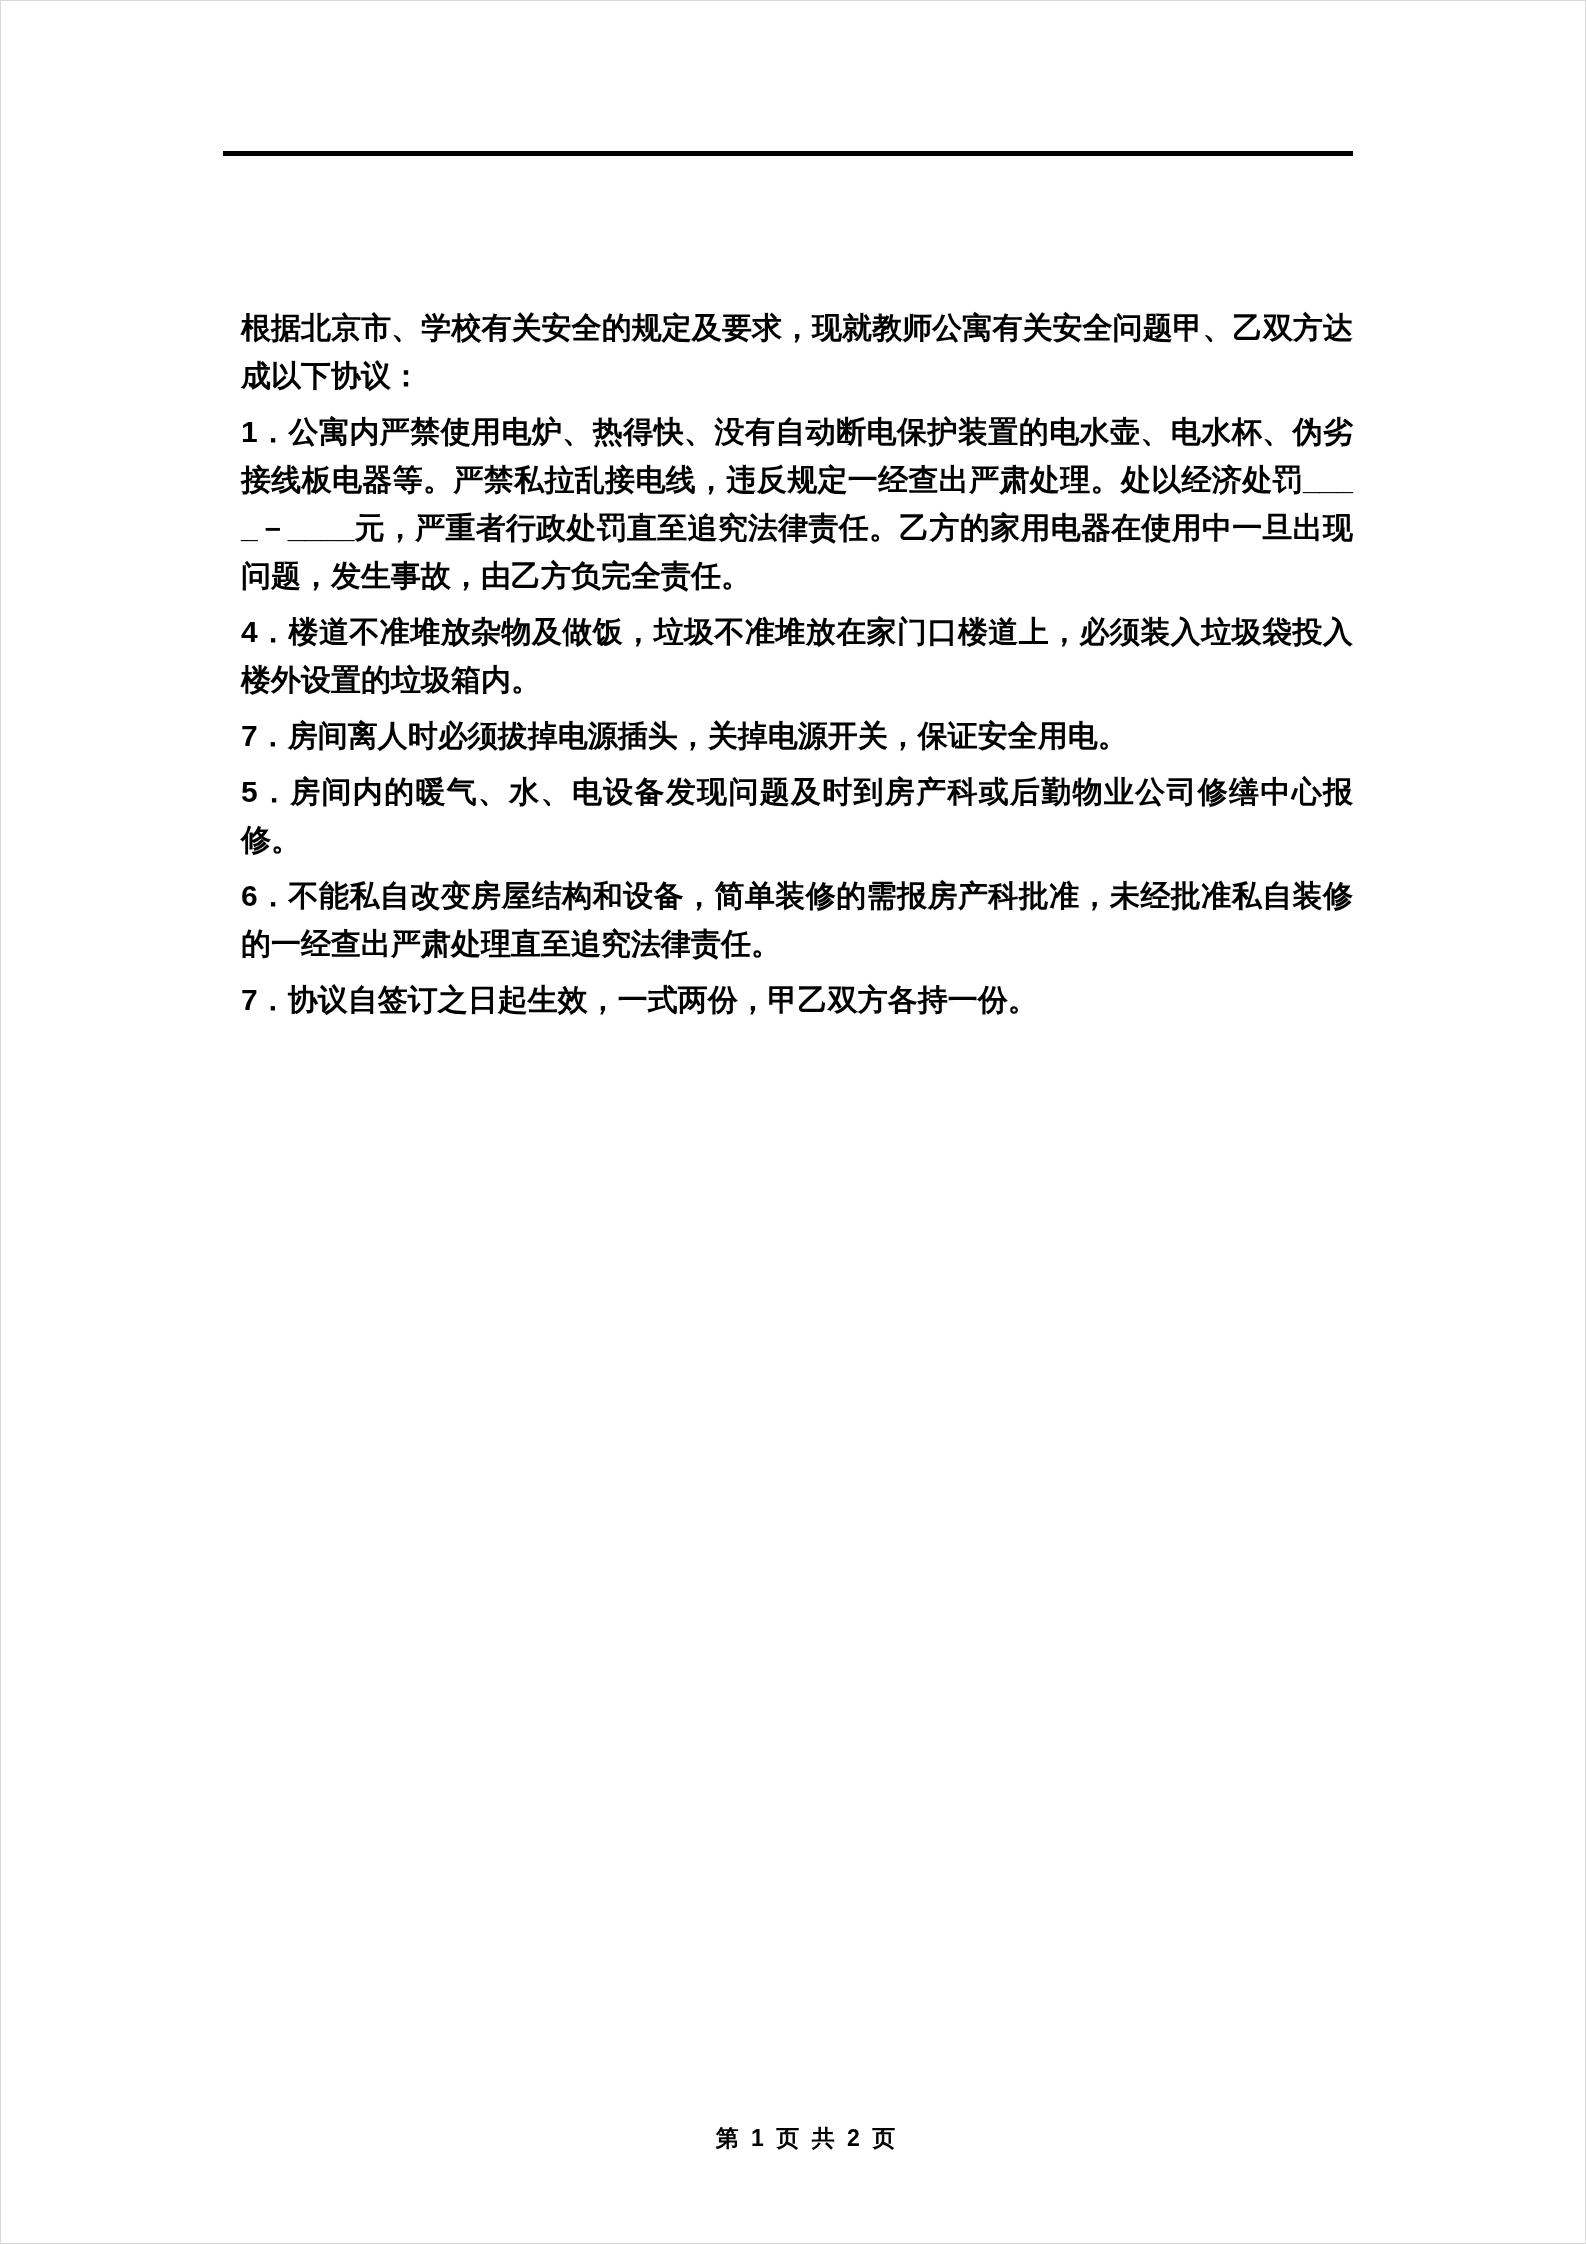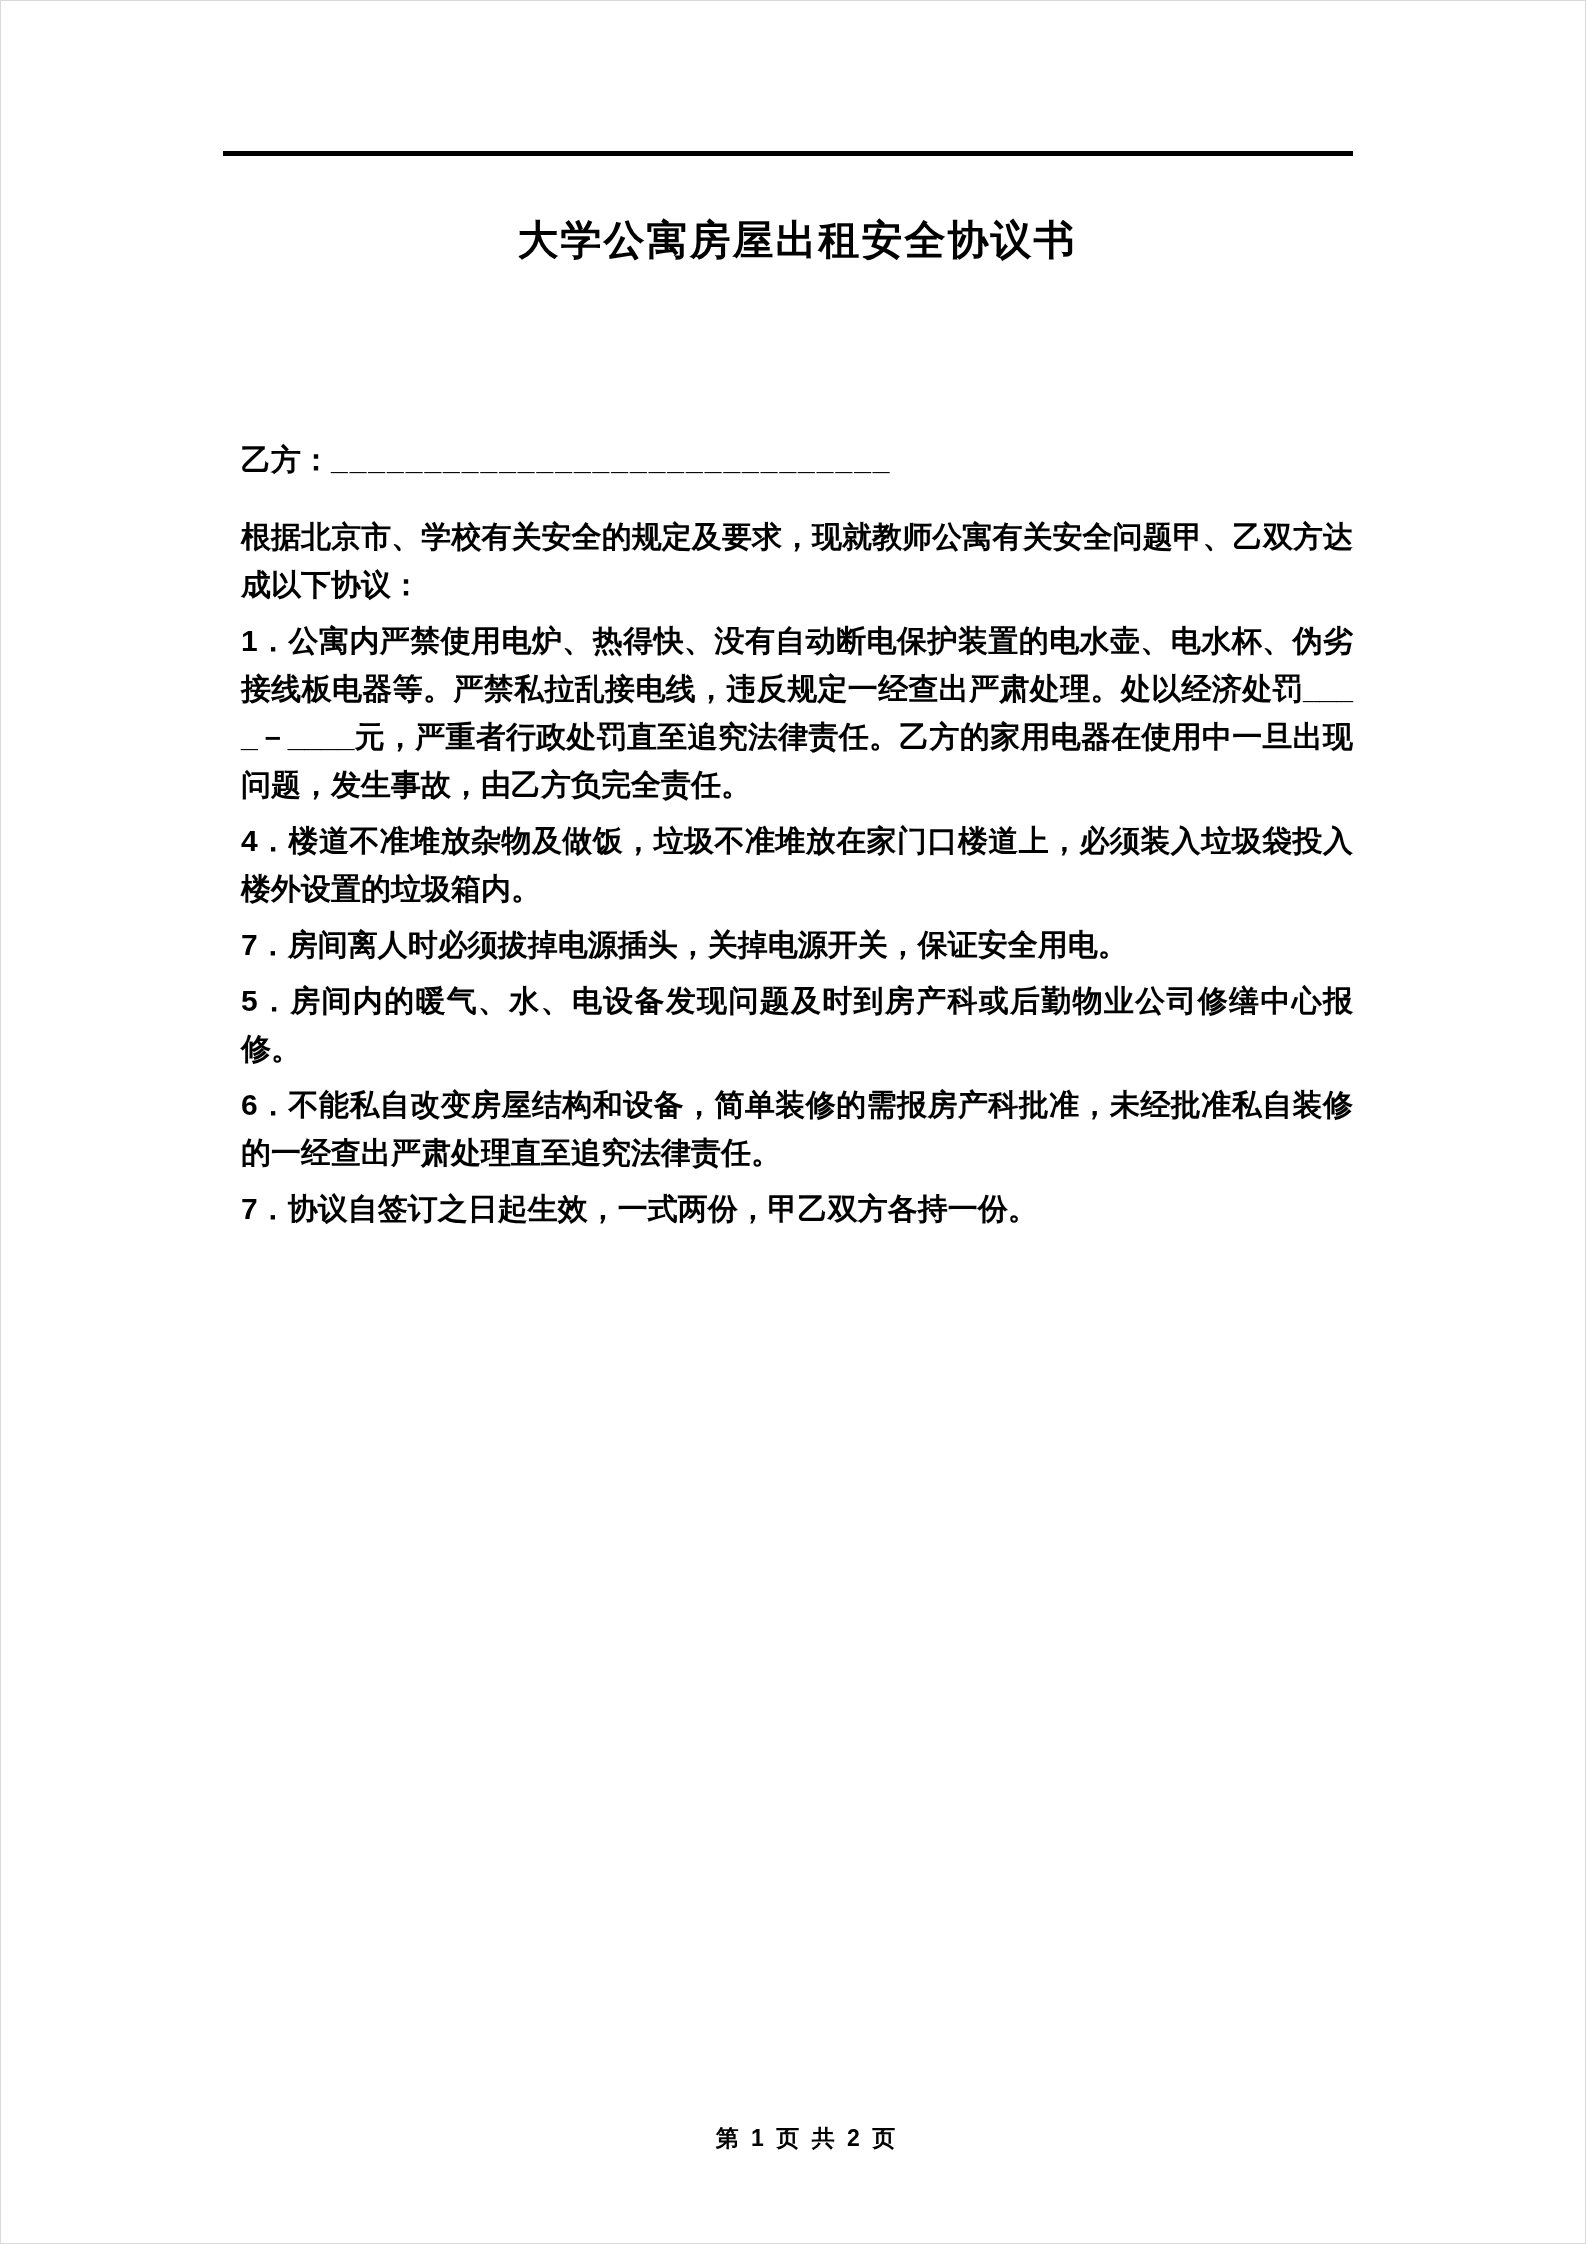--- a/index.html
+++ b/index.html
@@ -80,24 +80,22 @@
   }
 </style>
 </head>
 <body>
 
 <div class="page">
   <div class="content">
 
     <hr class="top-rule">
 
-    <h1 class="title">大学公寓房屋出租安全协议书</h1>
 
     <div class="fields">
-      <p class="field-row"><span>乙方：</span><span class="blank">______________________________</span></p>
     </div>
 
     <div class="body-text">
       <p class="para">根据北京市、学校有关安全的规定及要求，现就教师公寓有关安全问题甲、乙双方达成以下协议：</p>
       <p class="para">1．公寓内严禁使用电炉、热得快、没有自动断电保护装置的电水壶、电水杯、伪劣接线板电器等。严禁私拉乱接电线，违反规定一经查出严肃处理。处以经济处罚____－____元，严重者行政处罚直至追究法律责任。乙方的家用电器在使用中一旦出现问题，发生事故，由乙方负完全责任。</p>
       <p class="para">4．楼道不准堆放杂物及做饭，垃圾不准堆放在家门口楼道上，必须装入垃圾袋投入楼外设置的垃圾箱内。</p>
       <p class="para">7．房间离人时必须拔掉电源插头，关掉电源开关，保证安全用电。</p>
       <p class="para">5．房间内的暖气、水、电设备发现问题及时到房产科或后勤物业公司修缮中心报修。</p>
       <p class="para">6．不能私自改变房屋结构和设备，简单装修的需报房产科批准，未经批准私自装修的一经查出严肃处理直至追究法律责任。</p>
       <p class="para">7．协议自签订之日起生效，一式两份，甲乙双方各持一份。</p>

